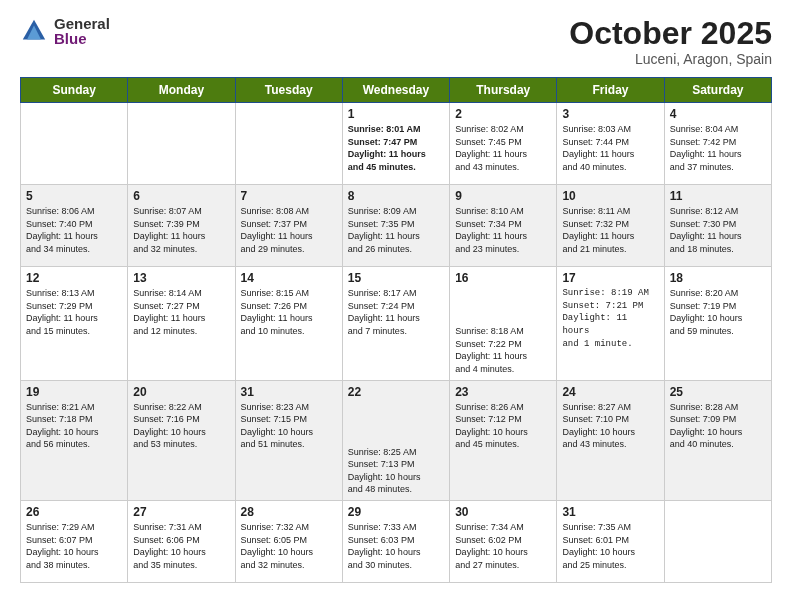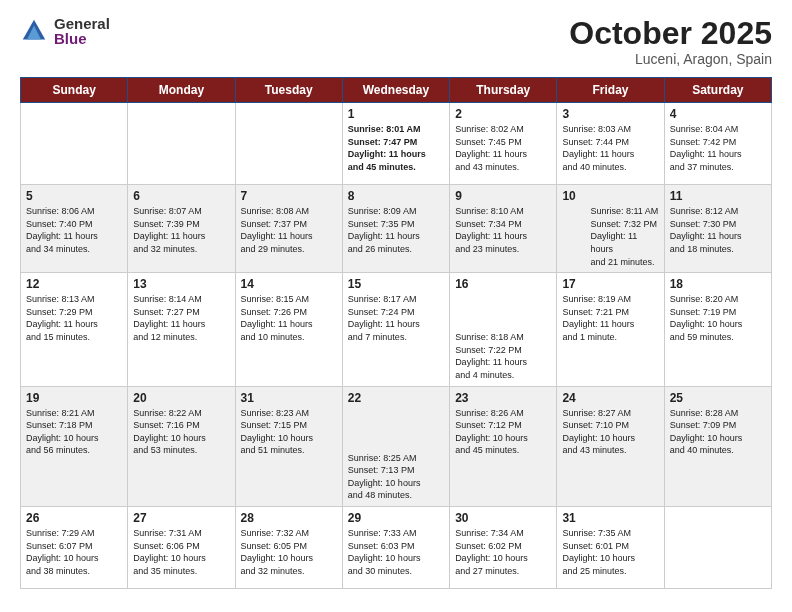--- a/index.html
+++ b/index.html
@@ -61,21 +61,21 @@
       color: #555;
     }
     .calendar {
       flex: 1;
       border: 1px solid #ccc;
       border-collapse: collapse;
       width: 100%;
       table-layout: fixed;
     }
     .calendar th {
-      background-color: #7f1d1d;
+      background-color: #4d7c0f;
       color: #fff;
       text-align: center;
       font-size: 12px;
       padding: 5px 12px;
       border: 1px solid #1e4d8c;
     }
     .calendar td {
       vertical-align: top;
       border: 1px solid #ccc;
       padding: 4px 5px;
@@ -203,21 +203,21 @@
           </td>
           <td>
             <span class="day-num">9</span>
             <div class="day-info" style="white-space: pre-line;">Sunrise: 8:10 AM
 Sunset: 7:34 PM
 Daylight: 11 hours
 and 23 minutes.</div>
           </td>
           <td>
             <span class="day-num">10</span>
-            <div class="day-info" style="white-space: pre-line; margin-left: 28px;">Sunrise: 8:11 AM
+            <div class="day-info" style="white-space: pre-line;">Sunrise: 8:11 AM
 Sunset: 7:32 PM
 Daylight: 11 hours
 and 21 minutes.</div>
           </td>
           <td>
             <span class="day-num">11</span>
             <div class="day-info" style="white-space: pre-line;">Sunrise: 8:12 AM
 Sunset: 7:30 PM
 Daylight: 11 hours
 and 18 minutes.</div>
@@ -254,21 +254,21 @@
           </td>
           <td>
             <span class="day-num">16</span>
             <div class="day-info" style="white-space: pre-line; margin-top: 40px;">Sunrise: 8:18 AM
 Sunset: 7:22 PM
 Daylight: 11 hours
 and 4 minutes.</div>
           </td>
           <td>
             <span class="day-num">17</span>
-            <div class="day-info" style="white-space: pre-line;">Sunrise: 8:19 AM
+            <div class="day-info" style="white-space: pre-line; font-family: Liberation Mono, monospace;">Sunrise: 8:19 AM
 Sunset: 7:21 PM
 Daylight: 11 hours
 and 1 minute.</div>
           </td>
           <td>
             <span class="day-num">18</span>
             <div class="day-info" style="white-space: pre-line;">Sunrise: 8:20 AM
 Sunset: 7:19 PM
 Daylight: 10 hours
 and 59 minutes.</div>

